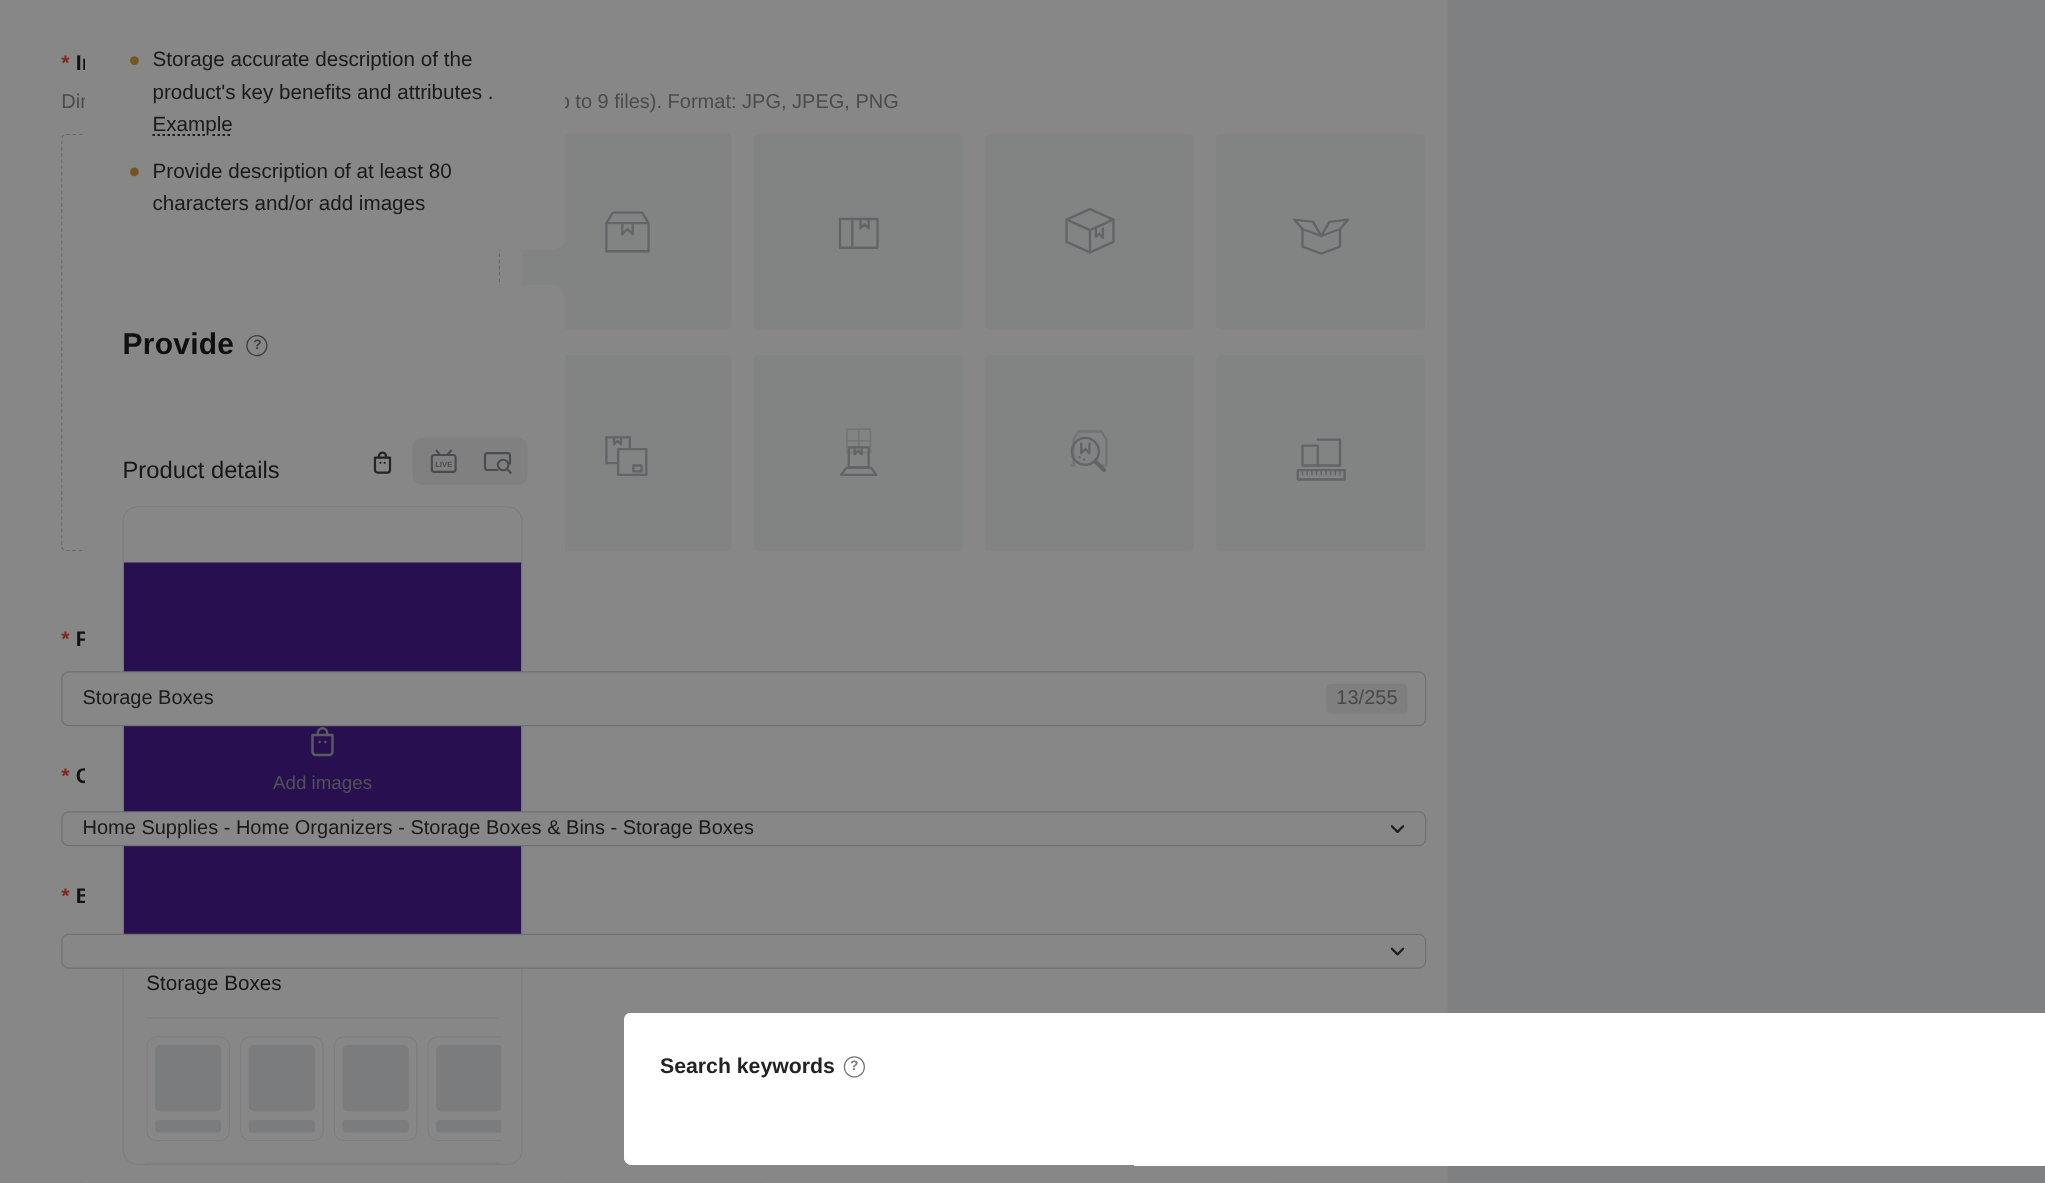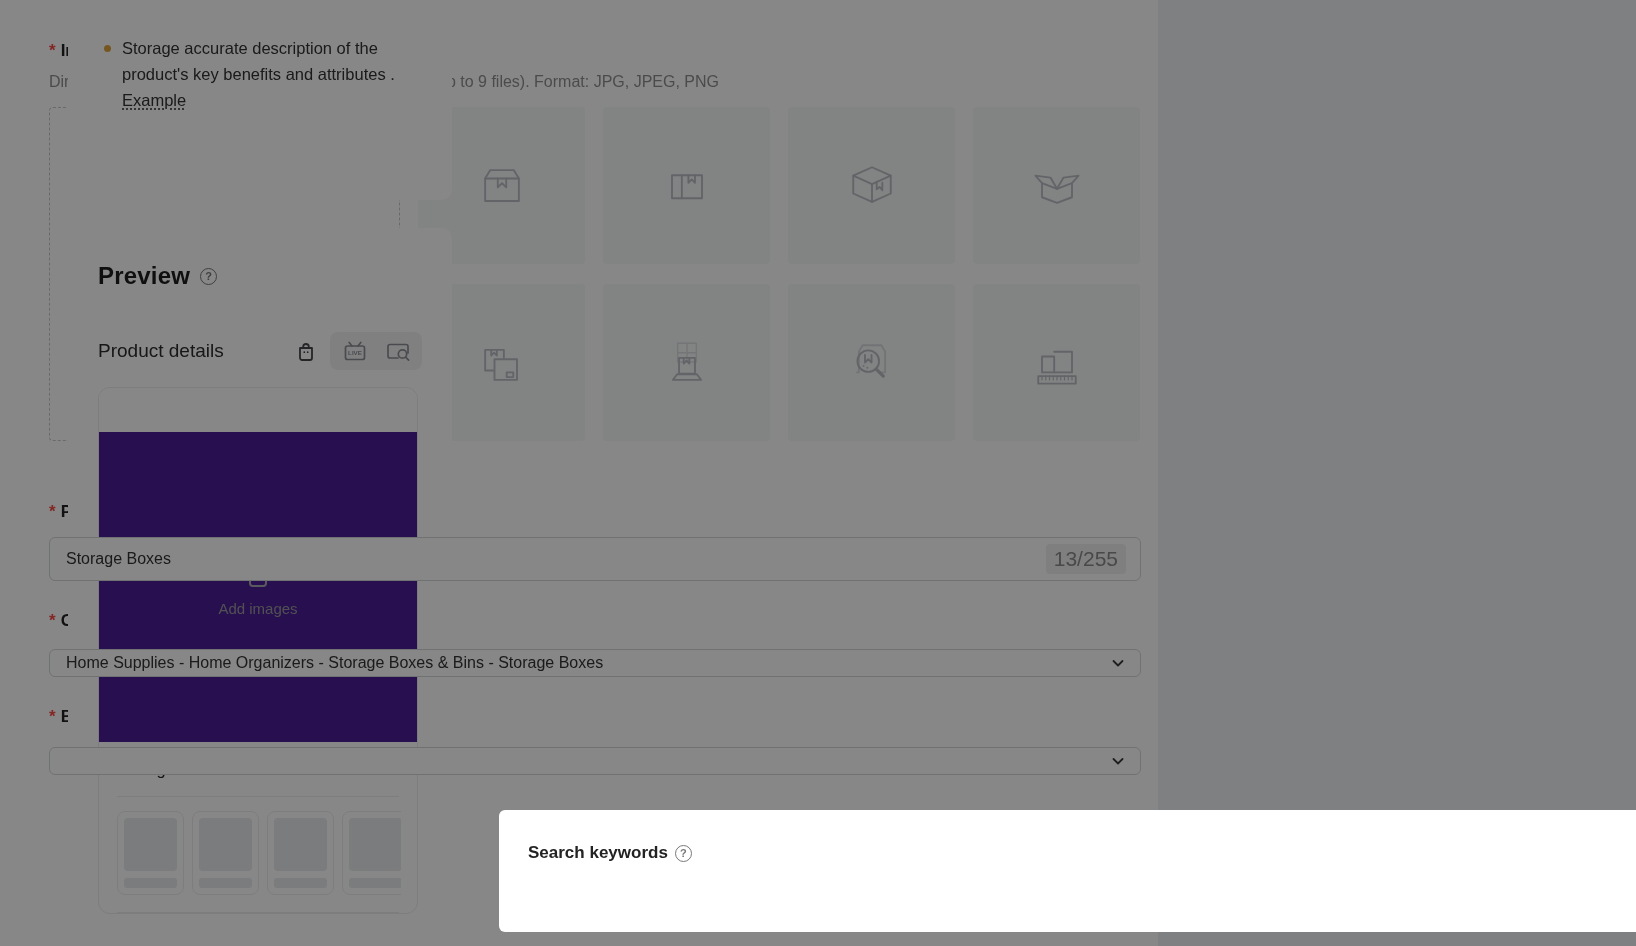--- a/index.html
+++ b/index.html
@@ -23,21 +23,21 @@
     content:""; position:absolute; left:4px; top:10px;
     width:7px; height:7px; border-radius:50%; background:#dfa33c;
   }
   .suggestion-link { color:#333; text-decoration:underline dotted; text-underline-offset:3px; cursor:pointer; }
   .amber-fragment { position:absolute; left:396px; top:0; width:16px; height:7px; background:#eab45c; border-radius:0 0 5px 5px; }
 
   
   .preview-card { left:68px; top:228px; width:384px; height:800px; padding:34px 30px 0 30px; }
   .preview-title-row { display:flex; align-items:center; gap:10px; }
   .preview-title { font-size:24px; font-weight:700; color:#1e1e1e; letter-spacing:.2px; }
-  .product-details-row { display:flex; align-items:center; margin-top:42px; }
+  .product-details-row { display:flex; align-items:flex-end; margin-top:60px; }
   .product-details-title { font-size:19px; color:#2d2d2d; }
   .pd-icons { margin-left:auto; display:flex; align-items:center; gap:12px; }
   .icon-group { display:flex; align-items:center; gap:16px; background:#f1f2f4; border-radius:8px; padding:7px 11px; color:#8d8f94; }
   .bag-btn { color:#46474a; display:flex; }
 
   .phone-frame { margin-top:17px; width:320px; border:1px solid #ececf0; border-radius:12px; background:#fff; overflow:hidden; }
   .phone-topband { height:44px; background:#fff; }
   .phone-image-ph {
     height:310px; background:#4c1d95; display:flex; flex-direction:column;
     align-items:center; justify-content:center; color:#97999e;
@@ -76,21 +76,21 @@
   }
   .form-select { height:28px; cursor:pointer; }
   .mt-label-product { margin-top:62px; }
   .mt-input-product { margin-top:16px; }
   .mt-label-category { margin-top:31px; }
   .mt-select-category { margin-top:19px; }
   .mt-label-brand { margin-top:31px; }
   .mt-select-brand { margin-top:21px; }
   .name-input { border:none; outline:none; flex:1; font-size:16px; color:#333; font-family:"Liberation Sans",sans-serif; background:transparent; }
   .chip {
-    margin-left:auto; background:#f0f0f1; color:#8a8a8a; font-size:21px;
+    margin-left:auto; background:#f0f0f1; color:#8a8a8a; font-size:16px;
     border-radius:4px; padding:3px 8px; white-space:nowrap;
   }
   .select-value { flex:1; overflow:hidden; white-space:nowrap; text-overflow:ellipsis; }
   .chev { margin-left:auto; color:#3a3a3a; display:flex; }
 
   .help {
     width:17px; height:17px; border:1.6px solid #77787b; border-radius:50%;
     display:inline-flex; align-items:center; justify-content:center;
     font-size:11px; font-weight:700; color:#77787b; flex:0 0 auto;
   }
@@ -111,26 +111,29 @@
 <body>
 
 <div class="amber-fragment"></div>
 
 <div class="card suggestions-card">
   <ul class="suggestion-list">
     <li>
       <span>Storage accurate description of the product's key benefits and attributes .</span>
       <a class="suggestion-link">Example</a>
     </li>
+    <li>
+      <span>Provide description of at least 80 characters and/or add images</span>
+    </li>
   </ul>
 </div>
 
 <div class="card preview-card">
   <div class="preview-title-row">
-    <span class="preview-title">Preview</span>
+    <span class="preview-title">Provide</span>
     <span class="help"></span>
   </div>
 
   <div class="product-details-row">
     <span class="product-details-title">Product details</span>
     <span class="pd-icons">
       <span class="bag-btn">
         <svg width="24" height="24" viewBox="0 0 24 24" fill="none" stroke="currentColor" stroke-width="1.8" stroke-linecap="round" stroke-linejoin="round">
           <path d="M6 9 h12 v10 a2 2 0 0 1 -2 2 H8 a2 2 0 0 1 -2 -2 Z"></path>
           <path d="M9.2 9 V7.8 a2.8 2.8 0 0 1 5.6 0 V9"></path>

